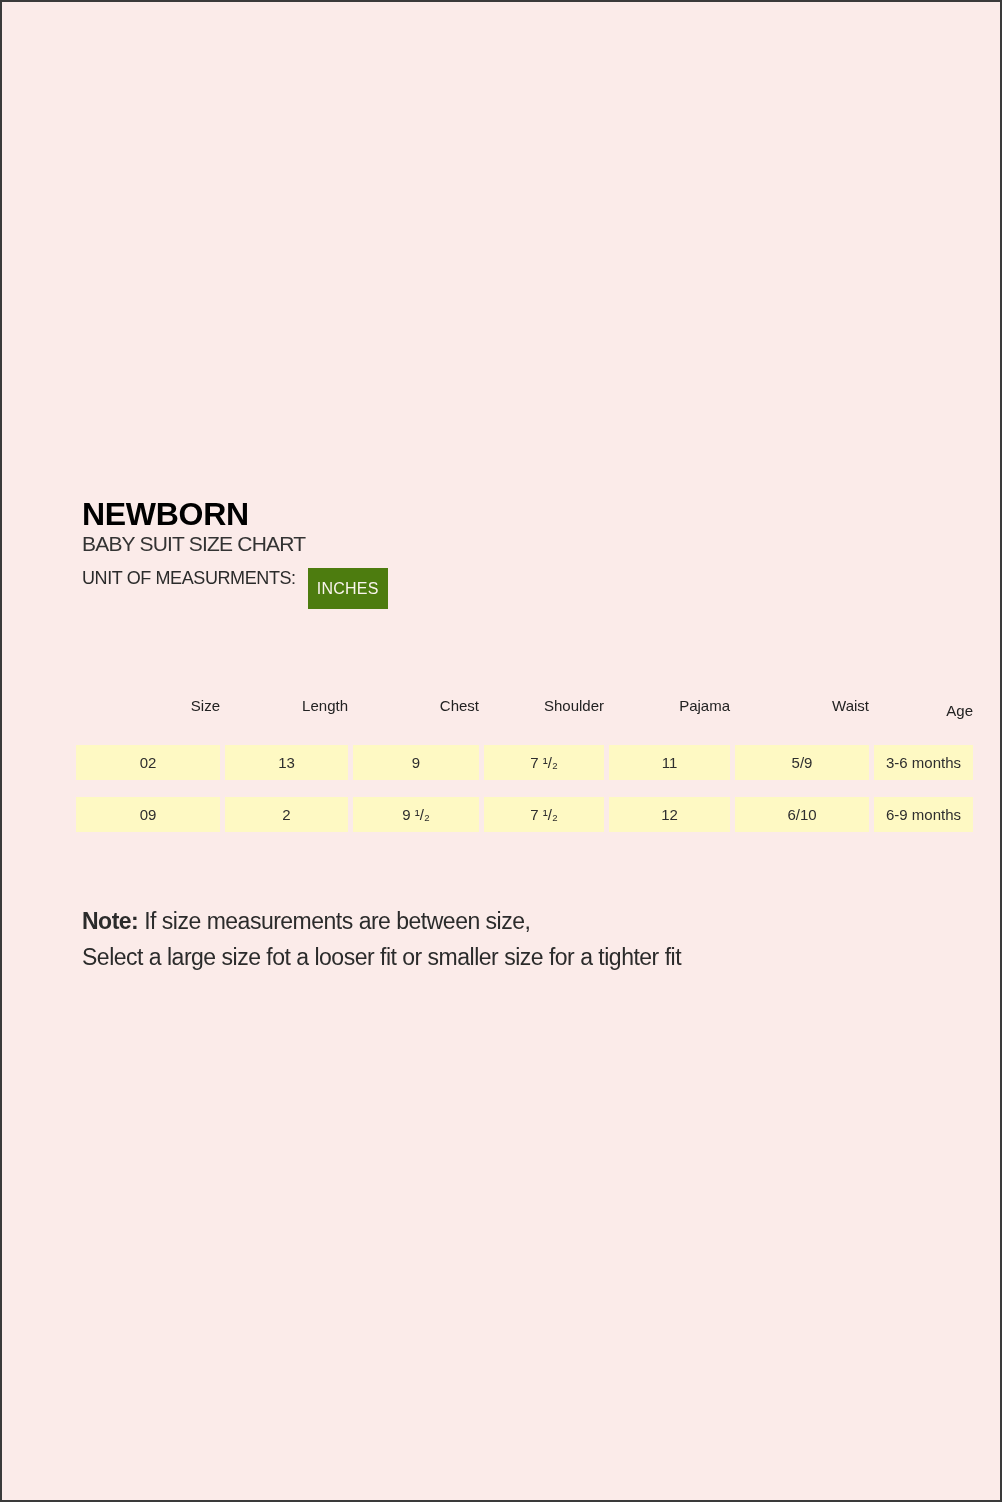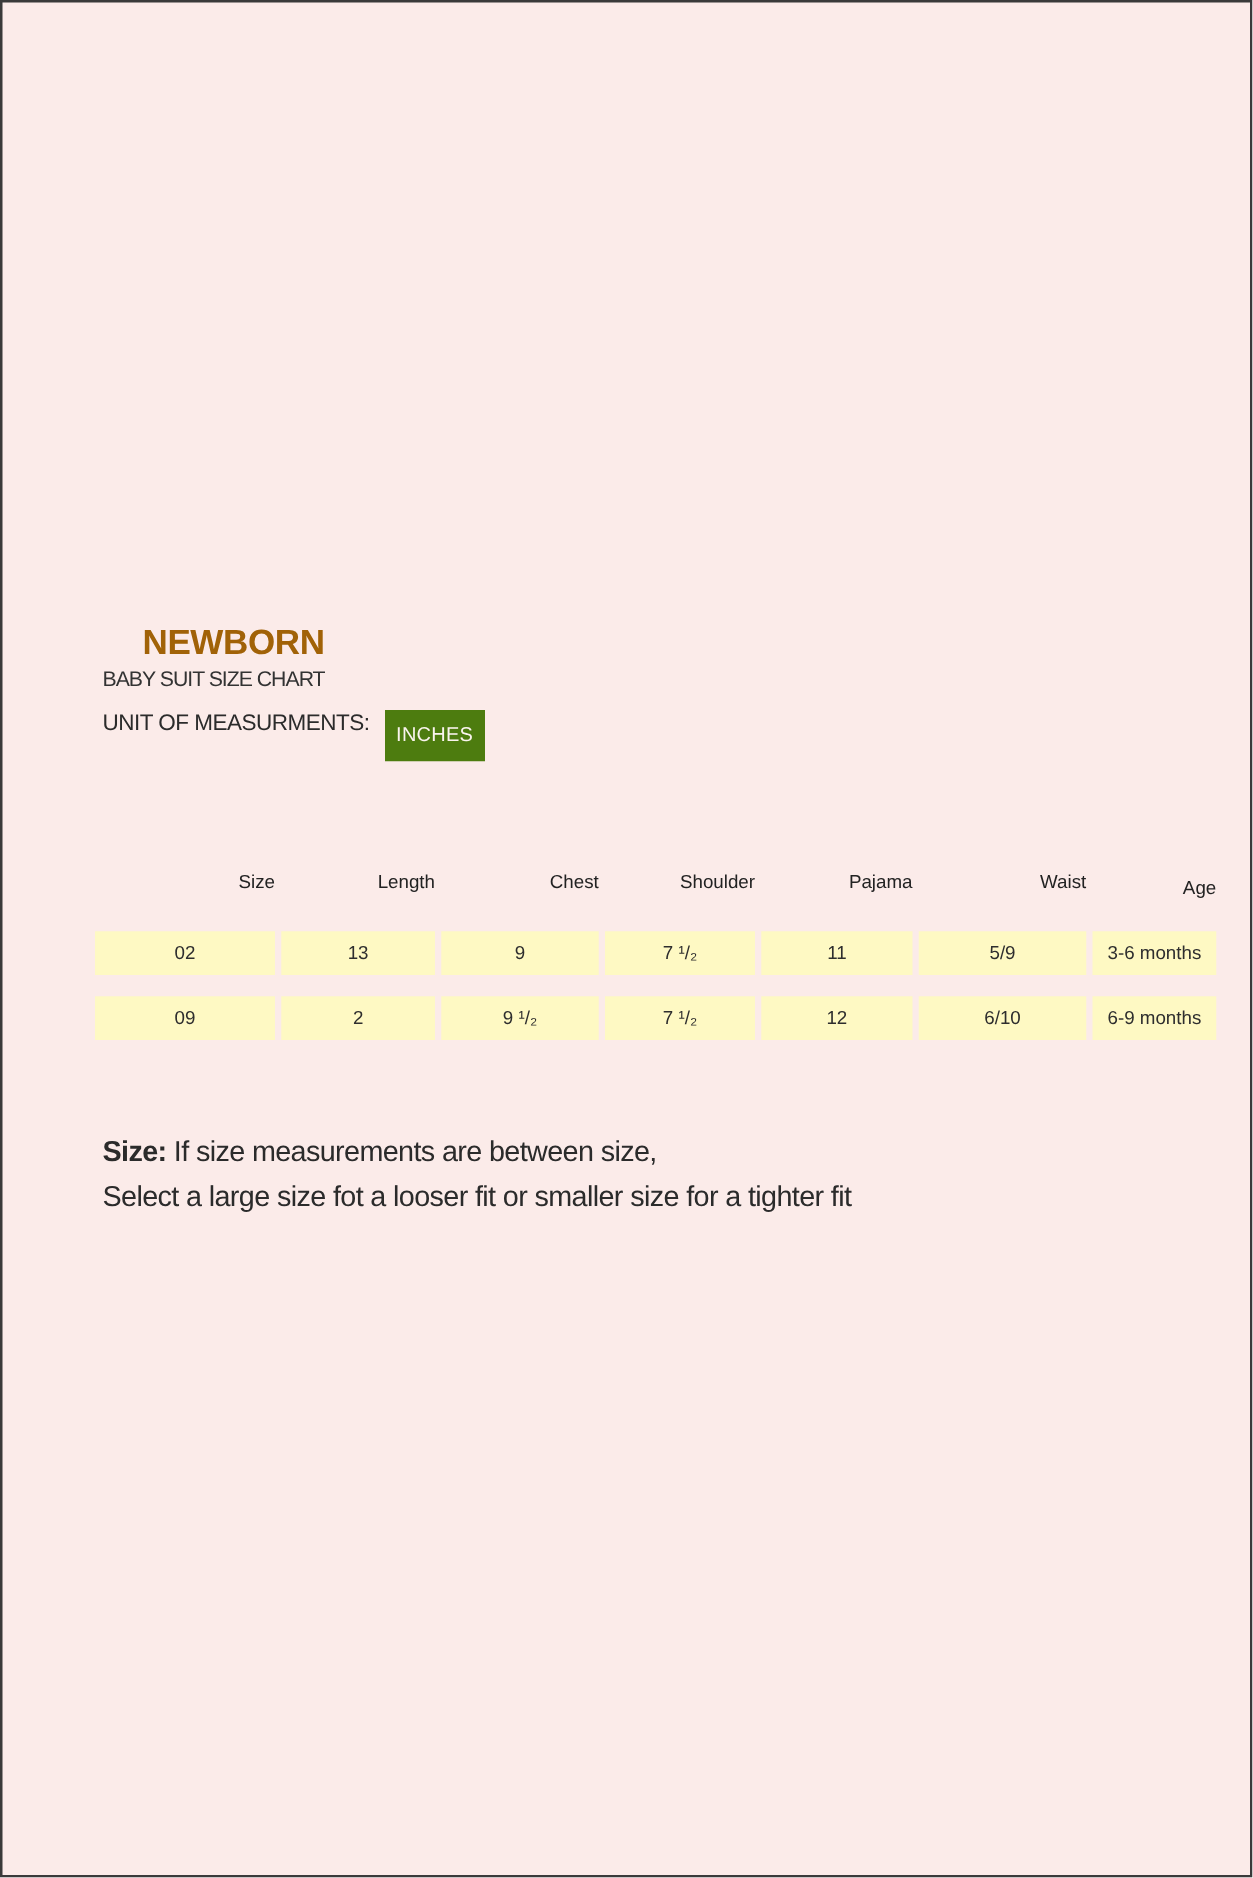--- a/index.html
+++ b/index.html
@@ -18,30 +18,29 @@
     overflow: hidden;
   }
   
   .title-block {
     position: absolute;
     left: 80px;
     top: 497px;
   }
   .brand {
     margin: 0;
-    font-size: 28px;
+    font-size: 32px;
     font-weight: bold;
     letter-spacing: -0.3px;
-    color: #a16207;
+    color: #000000;
     line-height: 30px;
-    text-align: right;
   }
   .subtitle {
     margin: 0;
-    font-size: 17px;
+    font-size: 21px;
     font-weight: normal;
     letter-spacing: -0.8px;
     color: #333333;
     line-height: 29px;
   }
   
   .unit-row {
     position: absolute;
     left: 80px;
     top: 566px;
@@ -146,17 +145,17 @@
     <div class="td">09</div>
     <div class="td">2</div>
     <div class="td">9 ¹/₂</div>
     <div class="td">7 ¹/₂</div>
     <div class="td">12</div>
     <div class="td">6/10</div>
     <div class="td">6-9 months</div>
   </div>
 
   <div class="note">
-    <div class="note-line"><span class="note-label">Size:</span><span> If size measurements are between size,</span></div>
+    <div class="note-line"><span class="note-label">Note:</span><span> If size measurements are between size,</span></div>
     <div class="note-line">Select a large size fot a looser fit or smaller size for a tighter fit</div>
   </div>
 
 </div>
 
 </body></html>

